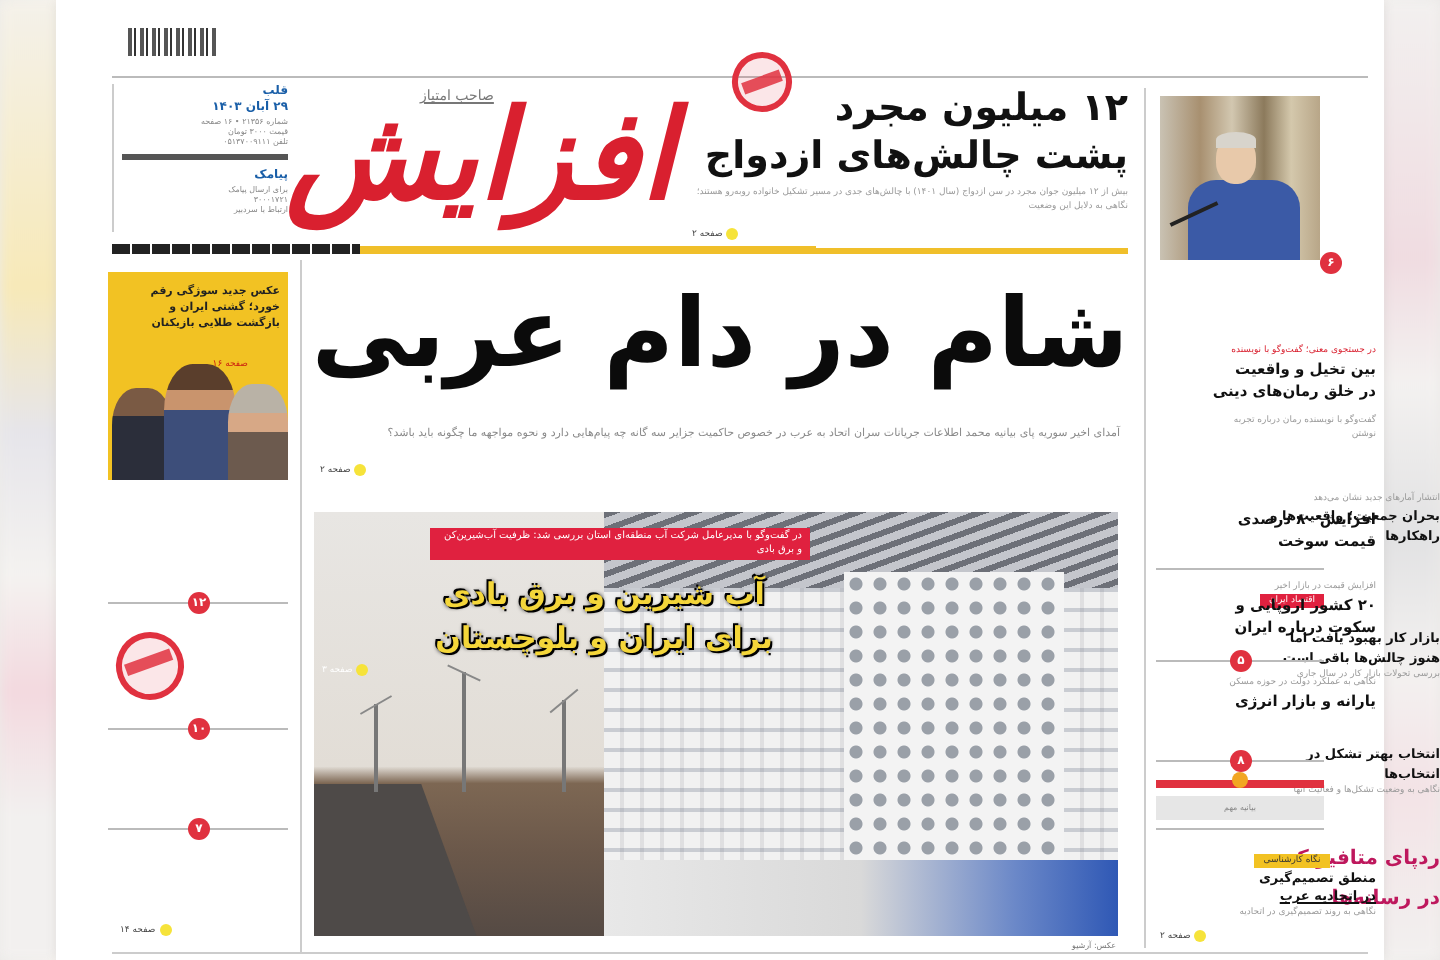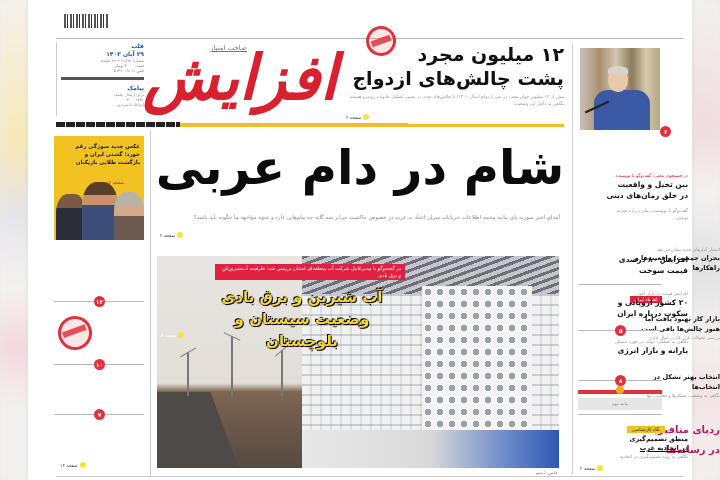--- a/index.html
+++ b/index.html
@@ -199,21 +199,21 @@
     <div class="blade" style="left:116px; top:94px; transform:rotate(-40deg);"></div>
   </div>
   <div class="hero-right">
     <div class="roof"></div>
     <div class="racks"></div>
     <div class="floor"></div>
   </div>
   <div class="hero-kicker">در گفت‌وگو با مدیرعامل شرکت آب منطقه‌ای استان بررسی شد: ظرفیت آب‌شیرین‌کن و برق بادی</div>
   <div class="hero-title">
     <div>آب شیرین و برق بادی</div>
-    <div>وضعیت سیستان و بلوچستان</div>
+    <div>برای ایران و بلوچستان</div>
   </div>
   <div class="more-tag" style="left:4px; top:76px; color:#fff;">
     <span class="dot"></span>
     <span>صفحه ۳</span>
   </div>
 </div>
 <div class="hero-caption">عکس: آرشیو</div>
 
 <div class="yellow-box">
   <div class="txt">عکس جدید سوژگی رقم خورد؛ گشتی ایران و بازگشت طلایی بازیکنان</div>

